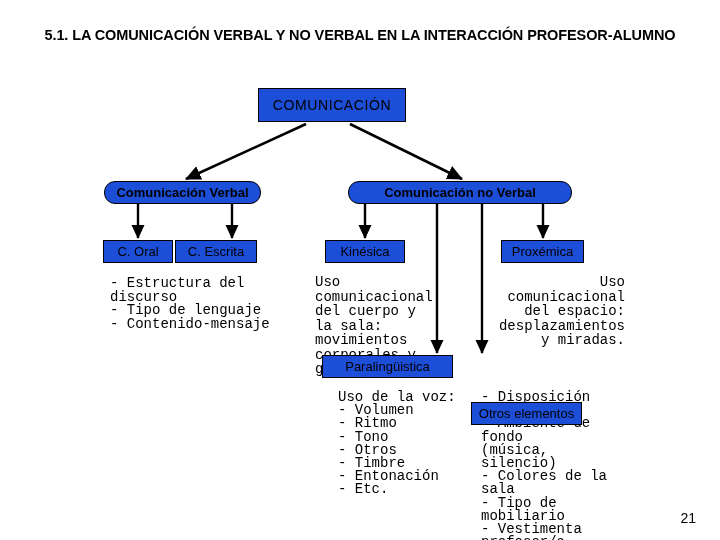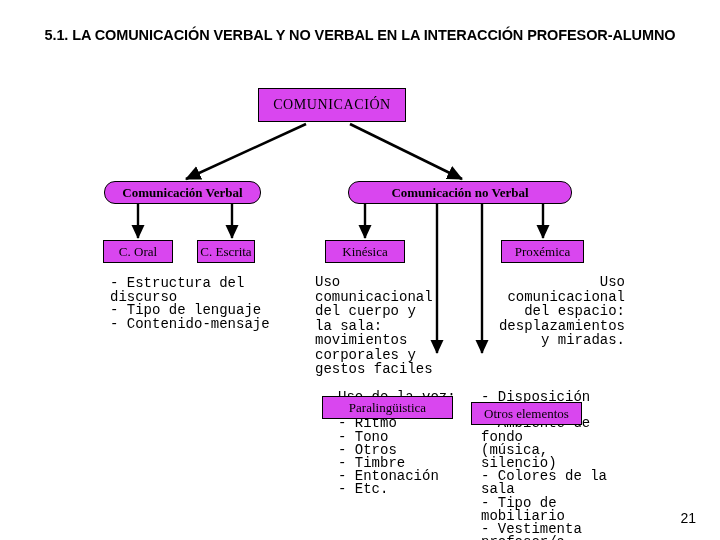--- a/index.html
+++ b/index.html
@@ -27,26 +27,26 @@
     font-weight: bold;
     font-size: 14.5px;
     line-height: 22px;
     letter-spacing: -0.1px;
   }
 
   
   .node {
     position: absolute;
     border: 1.5px solid #000000;
-    background: #d946ef;
+    background: #1d4ed8;
     box-sizing: border-box;
     display: flex;
     align-items: center;
     justify-content: center;
-    font-family: Liberation Serif, serif;
+    font-family: Liberation Sans, sans-serif;
     white-space: nowrap;
     z-index: 5;
   }
   .node.bold {
     font-weight: bold;
     border-radius: 11px;
   }
 
   
   #node-comunicacion {
@@ -76,23 +76,23 @@
 
   
   #node-oral {
     left: 103px;
     top: 240px;
     width: 70px;
     height: 23px;
     font-size: 13px;
   }
   #node-escrita {
-    left: 197px;
-    top: 240px;
-    width: 58px;
+    left: 175px;
+    top: 240px;
+    width: 82px;
     height: 23px;
     font-size: 13px;
   }
   #node-kinesica {
     left: 325px;
     top: 240px;
     width: 80px;
     height: 23px;
     font-size: 13px;
     text-align: right;
@@ -105,21 +105,20 @@
     font-size: 13px;
   }
 
   
   #node-paralinguistica {
     left: 322px;
     top: 355px;
     width: 131px;
     height: 23px;
     font-size: 13px;
-    margin-top: 41px;
   }
   #node-otros {
     left: 471px;
     top: 355px;
     width: 111px;
     height: 23px;
     font-size: 13px;
     margin-top: 47px;
   }
 

